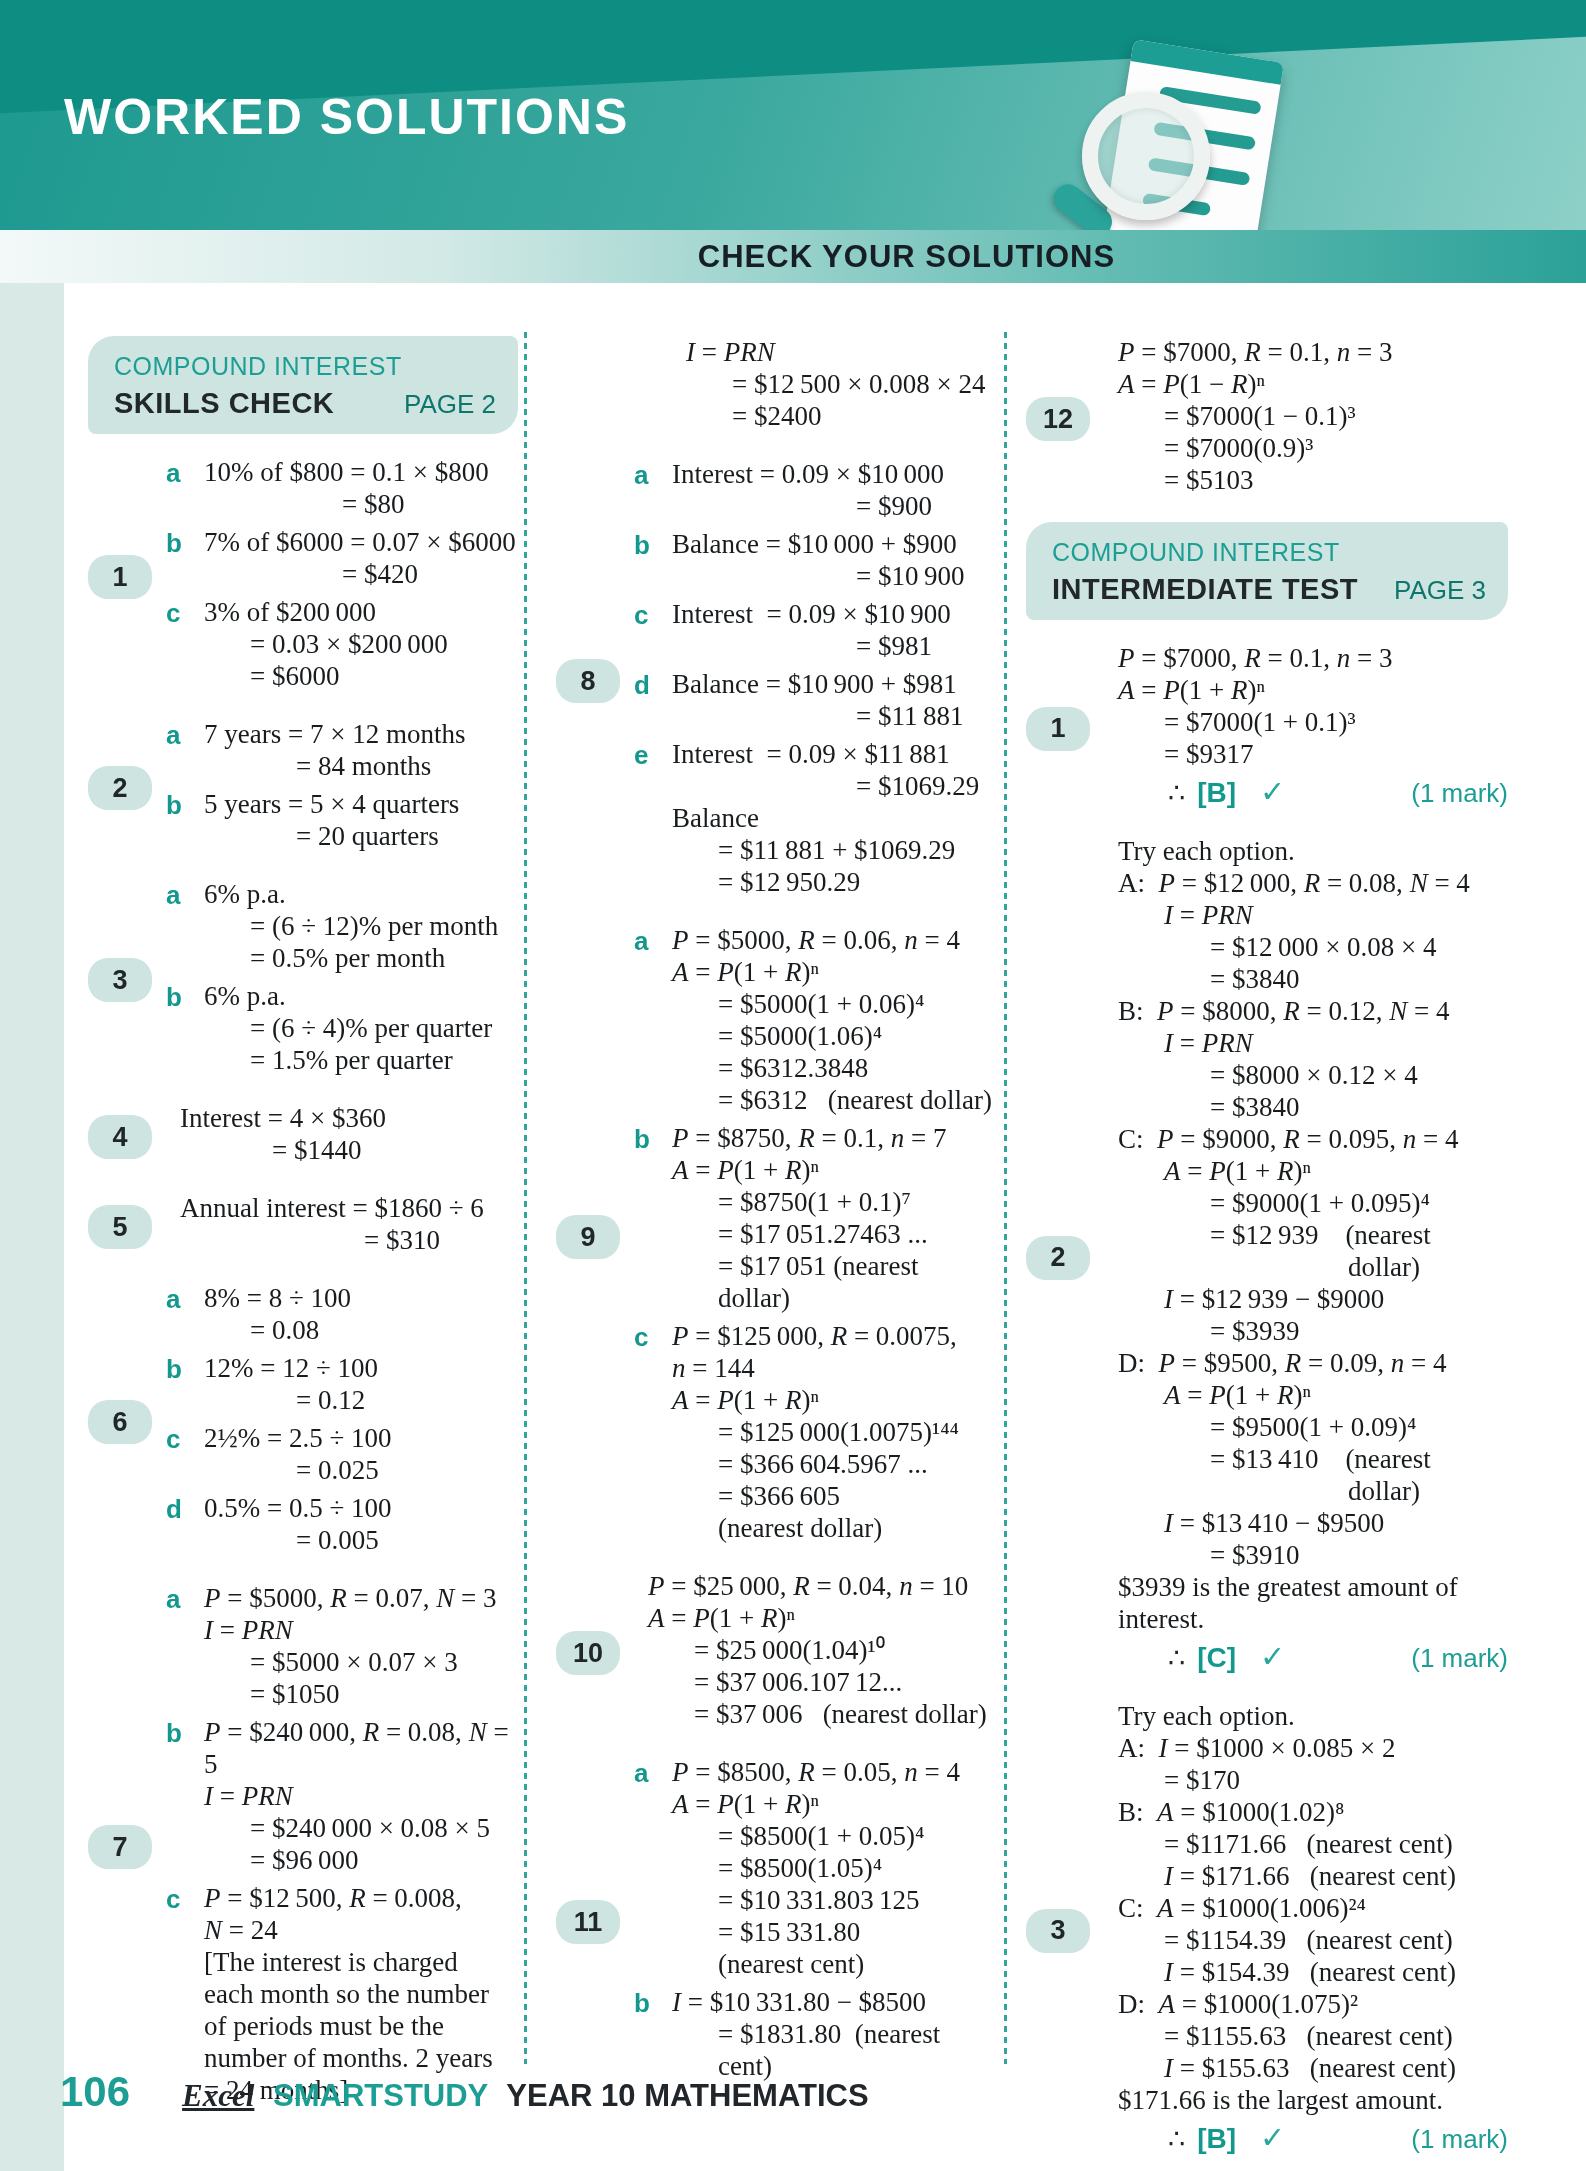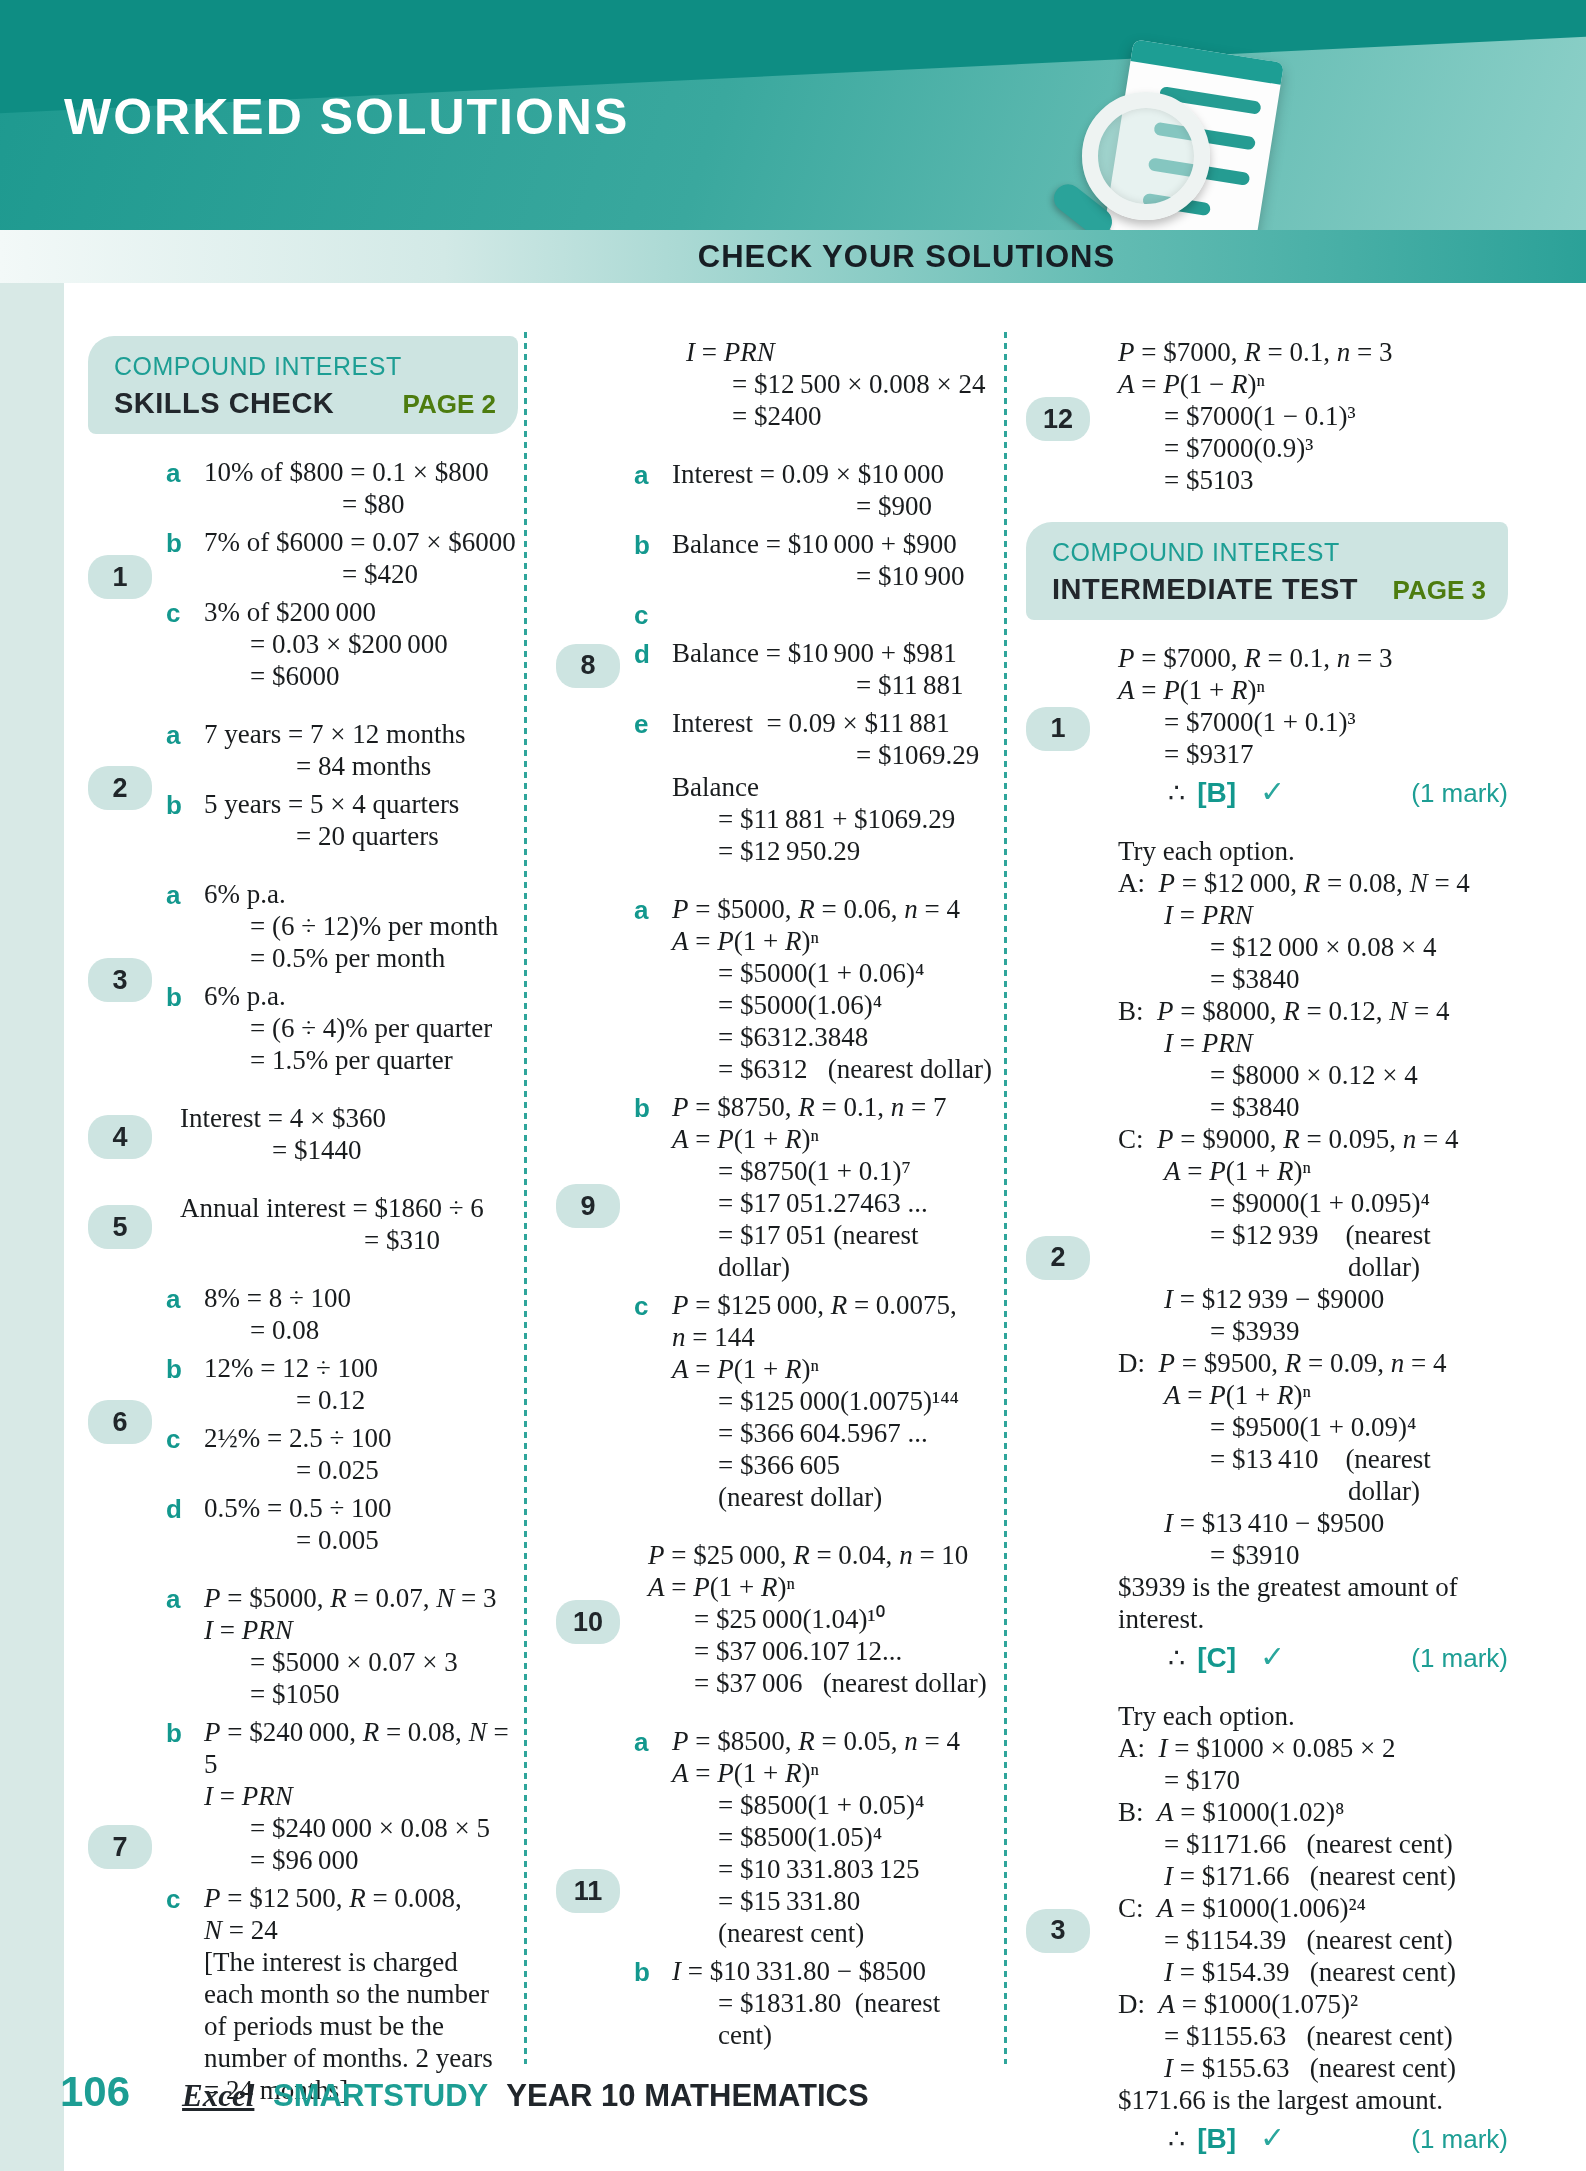--- a/index.html
+++ b/index.html
@@ -33,21 +33,21 @@
   
   .col{position:absolute;}
   .col1{left:88px;top:336px;width:430px;}
   .col2{left:556px;top:336px;width:440px;}
   .col3{left:1026px;top:336px;width:482px;}
   .sec{background:#cde4e1;border-radius:26px 8px 26px 8px;padding:16px 22px 14px 26px;
        margin-bottom:22px;}
   .sec-eyebrow{color:#1d9e94;font-size:25px;letter-spacing:.5px;margin-bottom:6px;}
   .sec-row{display:flex;align-items:baseline;}
   .sec-title{color:#22272c;font-size:29px;font-weight:800;letter-spacing:.5px;}
-  .sec-page{margin-left:auto;color:#4d7c0f;font-size:26px;font-weight:700;}
+  .sec-page{margin-left:auto;color:#0f766e;font-size:26px;font-weight:400;}
   .q{display:flex;align-items:center;margin-bottom:20px;}
   .q.cont{margin-left:116px;}
   .badge{min-width:64px;height:44px;border-radius:20px;background:#cde4e1;color:#20262a;
        display:flex;align-items:center;justify-content:center;
        font-size:27px;font-weight:700;margin-right:14px;}
   .q-parts{flex:1;}
   .part{display:flex;margin-bottom:6px;}
   .part-label{width:38px;color:#13988e;font-size:26px;font-weight:700;padding-top:2px;}
   .part-lines{flex:1;}
   .mline{font-family:"Liberation Serif",serif;font-size:27px;line-height:32px;
@@ -286,20 +286,24 @@
           </div>
           <div class="part">
             <span class="part-label">b</span>
             <div class="part-lines">
               <div class="mline" style="padding-left:0px">Balance = $10 000 + $900</div>
               <div class="mline" style="padding-left:184px">= $10 900</div>
             </div>
           </div>
           <div class="part">
             <span class="part-label">c</span>
+            <div class="part-lines">
+              <div class="mline" style="padding-left:0px">Interest  = 0.09 × $10 900</div>
+              <div class="mline" style="padding-left:184px">= $981</div>
+            </div>
           </div>
           <div class="part">
             <span class="part-label">d</span>
             <div class="part-lines">
               <div class="mline" style="padding-left:0px">Balance = $10 900 + $981</div>
               <div class="mline" style="padding-left:184px">= $11 881</div>
             </div>
           </div>
           <div class="part">
             <span class="part-label">e</span>

